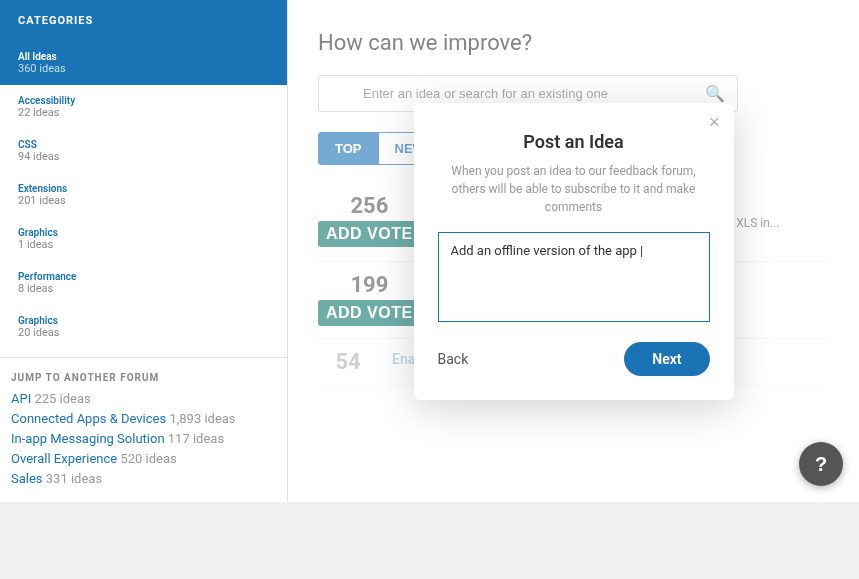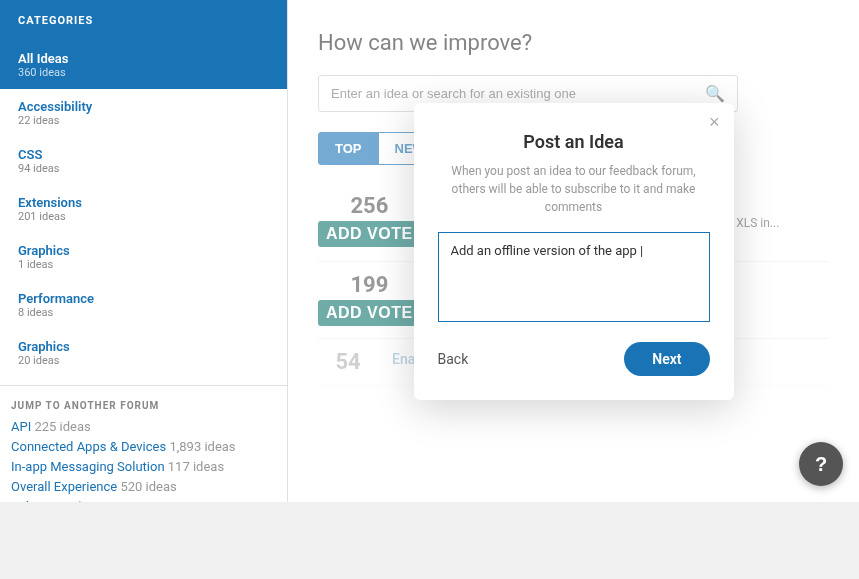--- a/index.html
+++ b/index.html
@@ -50,21 +50,21 @@
       padding: 10px 18px;
       cursor: pointer;
       border-bottom: none;
     }
 
     .sidebar-item.active {
       background: #1a73b5;
     }
 
     .sidebar-item .item-label {
-      font-size: 13px;
+      font-size: 10px;
       font-weight: 600;
       color: #1a73b5;
       display: block;
     }
 
     .sidebar-item.active .item-label {
       color: #fff;
     }
 
     .sidebar-item .item-count {
@@ -133,20 +133,21 @@
       max-width: 420px;
       background: #fff;
     }
 
     .search-input {
       flex: 1;
       border: none;
       outline: none;
       font-size: 13px;
       color: #999;
+      margin-left: 32px;
     }
 
     .search-icon-btn {
       color: #1a73b5;
       font-size: 16px;
       cursor: pointer;
       background: none;
       border: none;
     }
 

